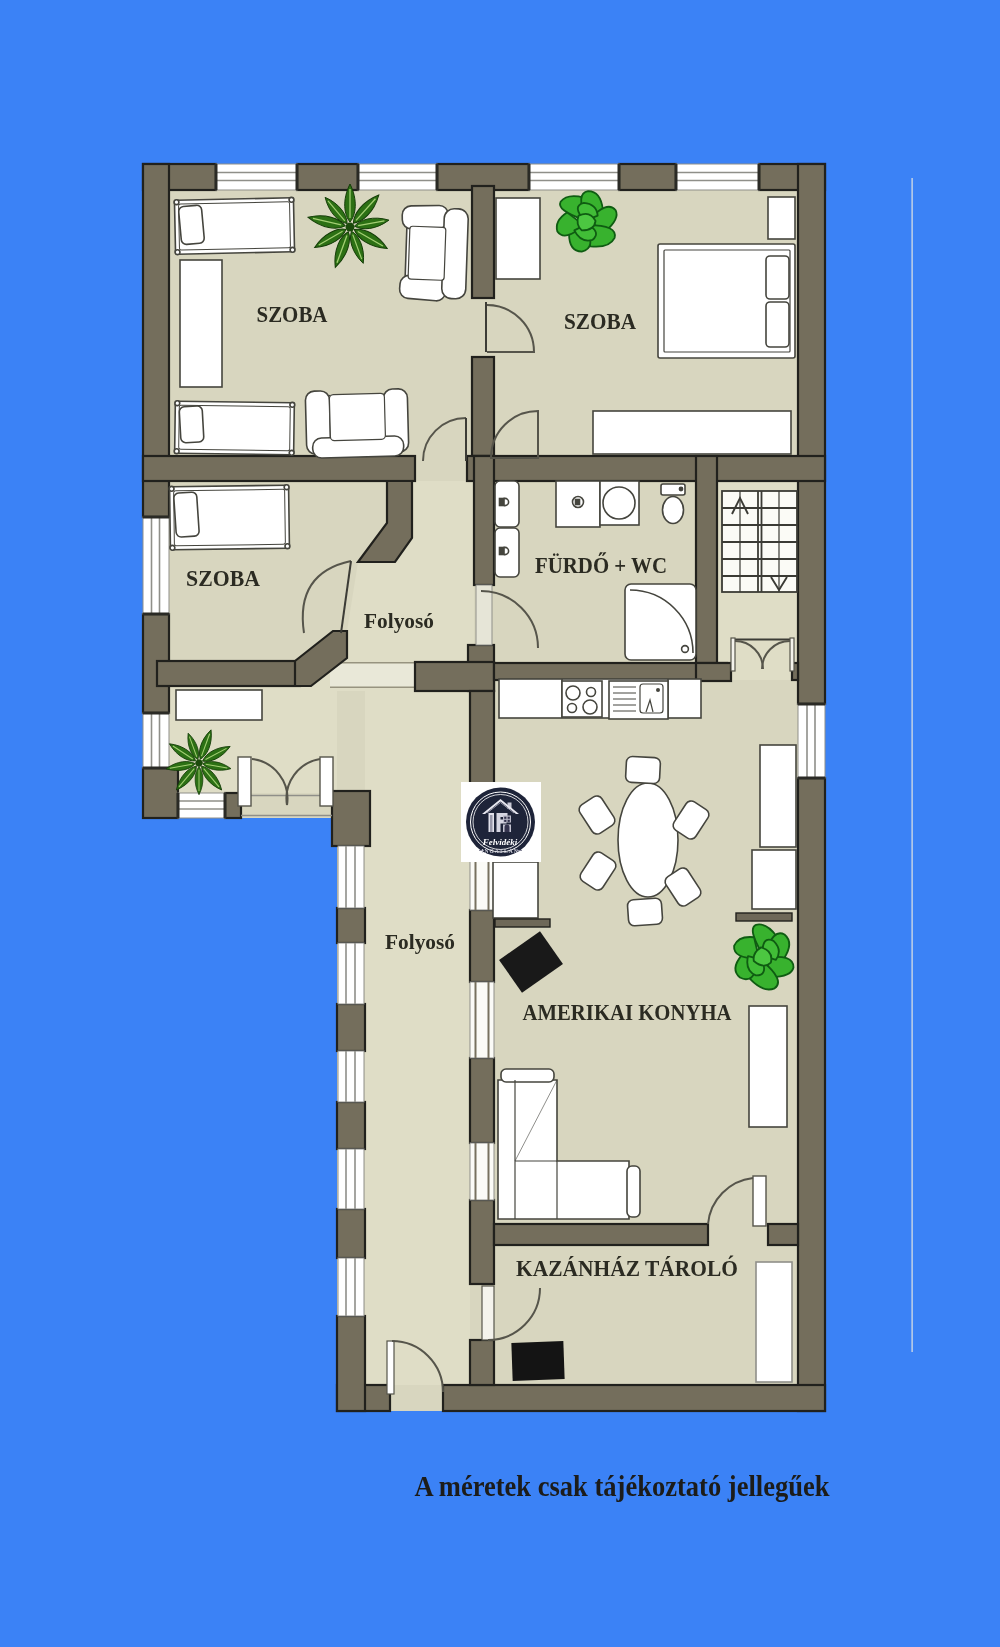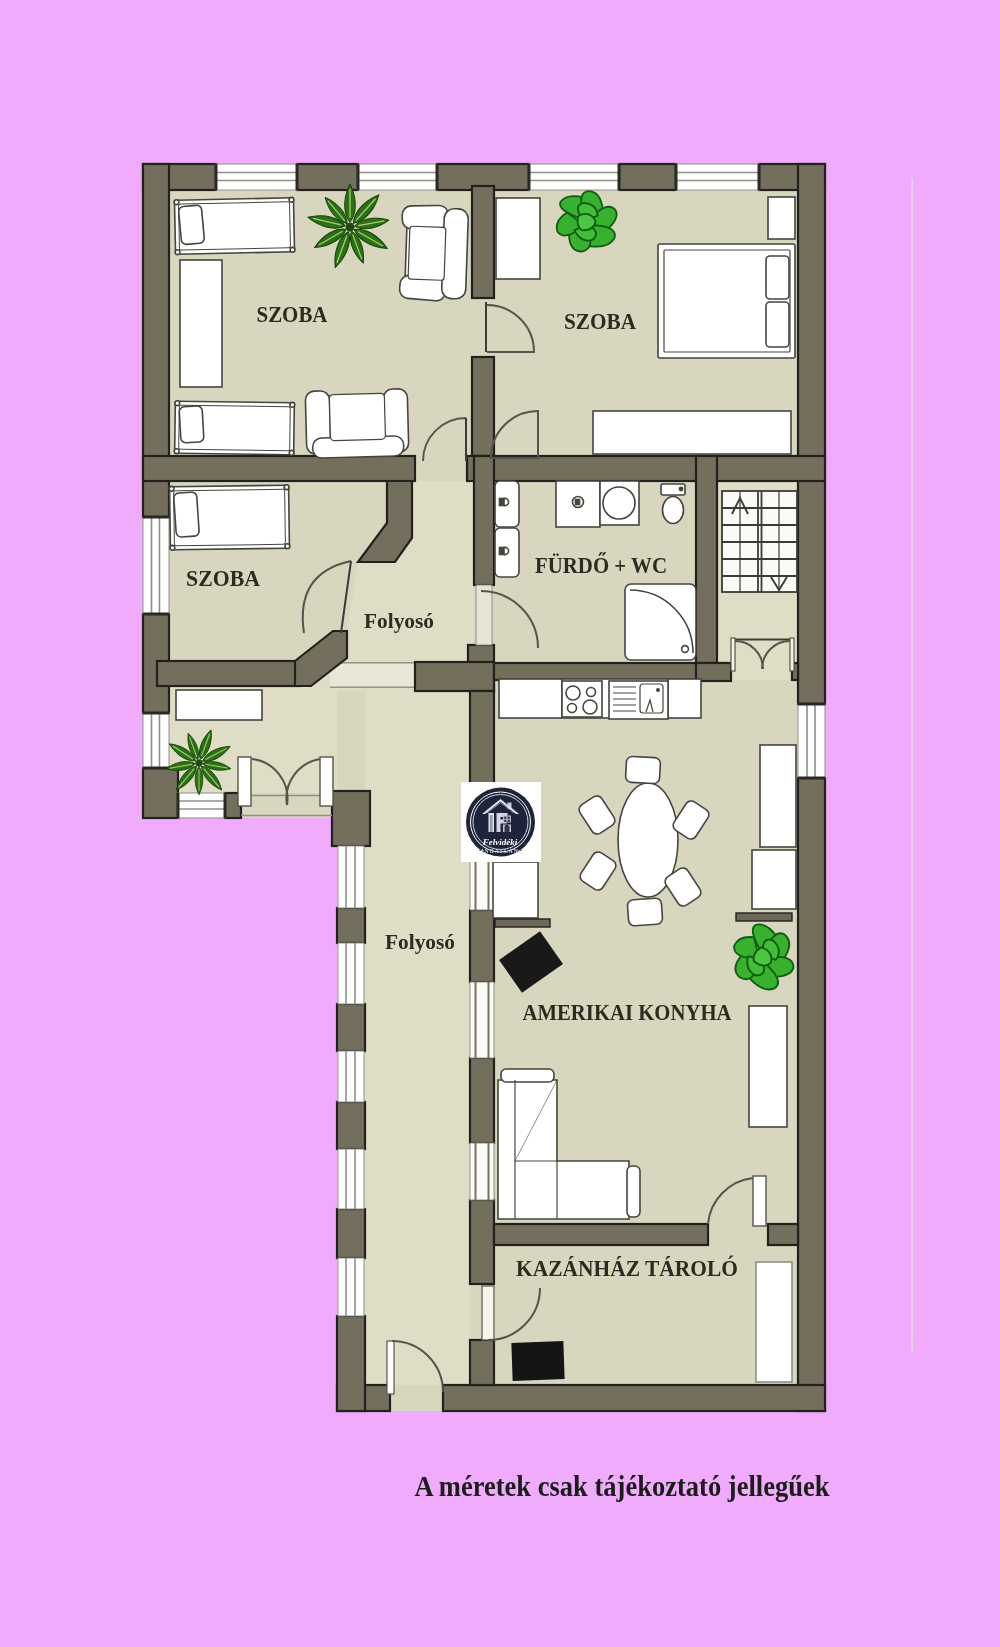--- a/index.html
+++ b/index.html
@@ -1,16 +1,16 @@
 <!DOCTYPE html>
 <html><head>
 <meta charset="utf-8">
 <style>
 html,body{margin:0;padding:0;background:#ffffff;}
-#page{width:1000px;height:1647px;position:relative;background:#f0abfc;overflow:hidden;}
+#page{width:1000px;height:1647px;position:relative;background:#3b82f6;overflow:hidden;}
 text{font-family:"Liberation Serif",serif;font-weight:bold;}
 </style>
 </head>
 <body>
 <div id="page">
 <svg width="1000" height="1647" viewBox="0 0 1000 1647" xmlns="http://www.w3.org/2000/svg">
 
 <path d="M143,164 L825,164 L825,1411 L337,1411 L337,818 L143,818 Z" fill="#d8d6bf"></path>
 
 <path d="M412,481 L474,481 L474,691 L311,691 L311,686 L347,658 L347,631 L358,562 L395,562 L412,538 Z" fill="#dfddc6"></path>

